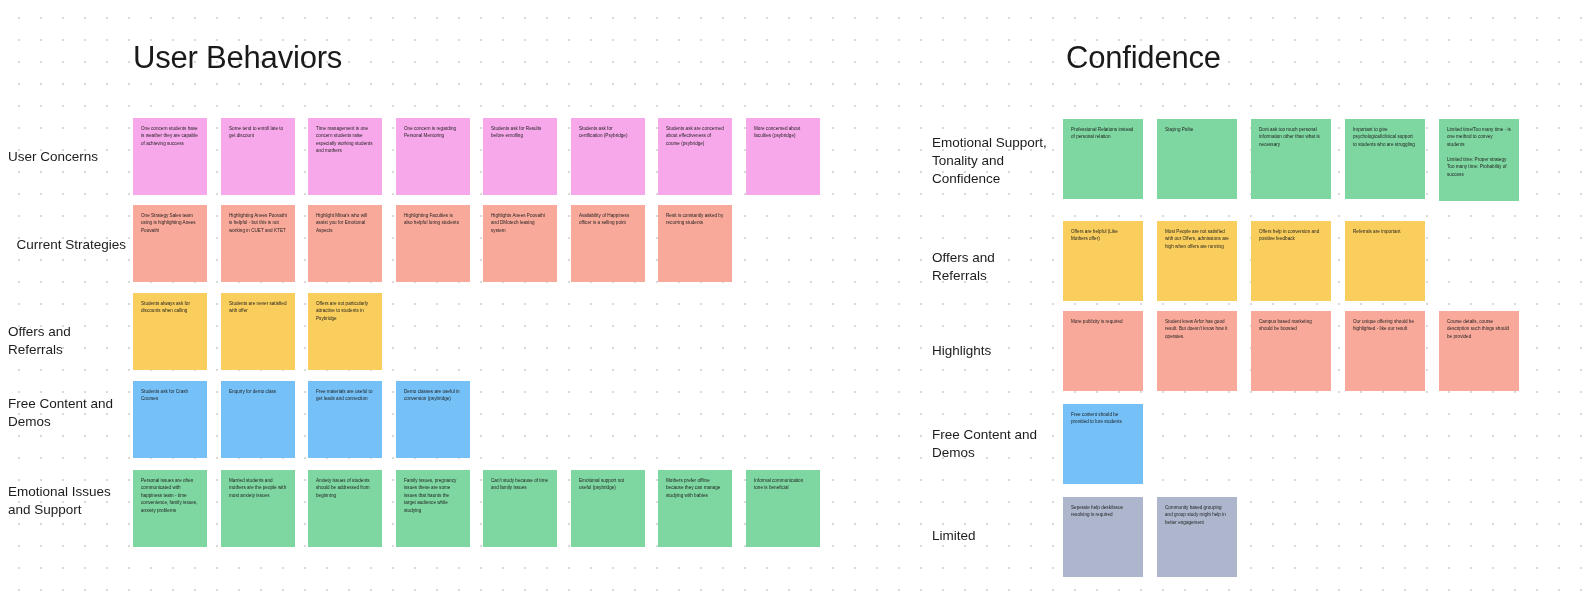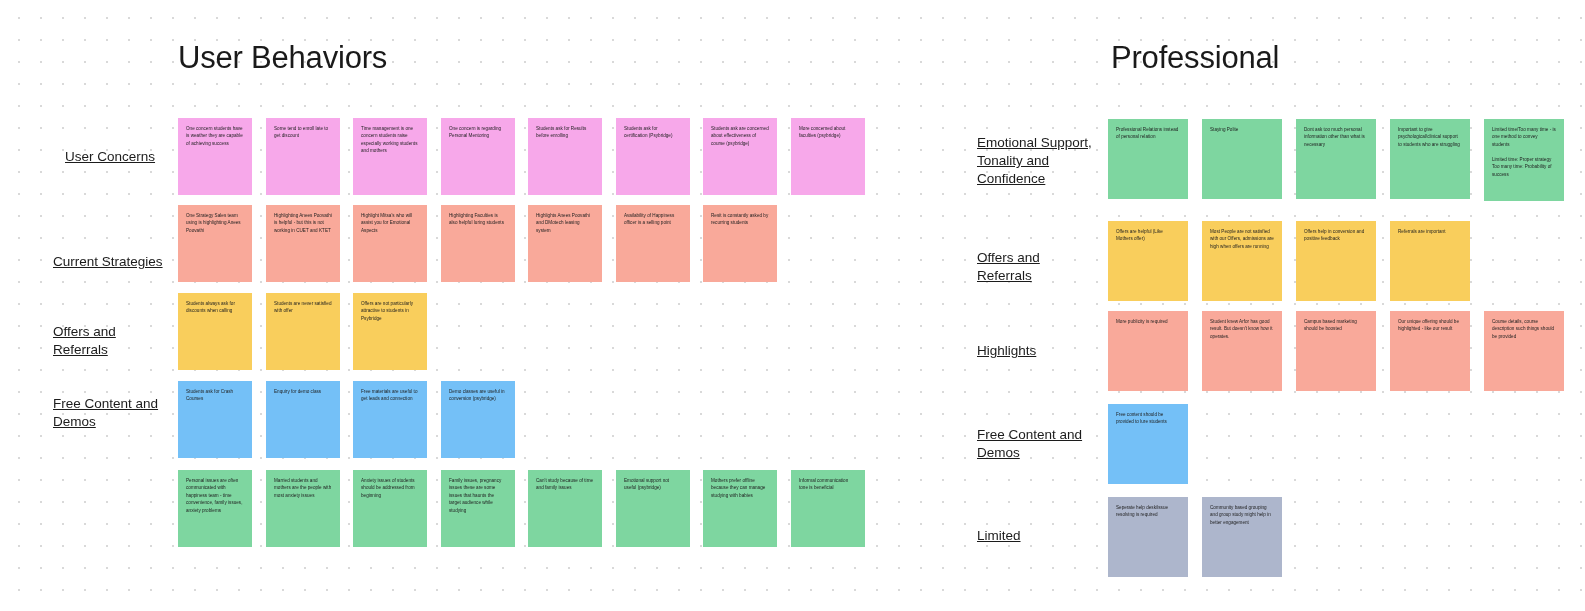--- a/index.html
+++ b/index.html
@@ -19,59 +19,57 @@
     position: absolute;
     inset: 0;
     background-color: #ffffff;
     background-image: radial-gradient(circle, #d9d9d9 0.9px, transparent 1px);
     background-size: 22px 22px;
     background-position: 8px 7px;
   }
   .board {
     position: absolute;
     inset: 0;
-    margin-left: 45px;
   }
   .section-title {
     position: absolute;
     font-size: 31px;
     font-weight: 400;
     color: #1a1a1a;
     letter-spacing: -0.2px;
     white-space: nowrap;
     line-height: 1.1;
   }
   .row-label {
     position: absolute;
     font-size: 13.5px;
     font-weight: 400;
     color: #1c1c1c;
     line-height: 1.35;
-    text-decoration: underline;
   }
   .note {
     position: absolute;
     box-sizing: border-box;
     padding: 7px 8px 6px 8px;
     font-size: 4.6px;
     line-height: 1.62;
     color: #1f1f1f;
     letter-spacing: 0.02px;
     overflow: hidden;
     word-wrap: break-word;
   }
   .note .txt { display: block; white-space: pre-line; }
 </style>
 </head>
 <body>
 
 <div id="canvas"></div>
 <div class="board" id="board">
     <div class="section-title" style="left: 133px; top: 41px;">User Behaviors</div>
-    <div class="row-label" style="left: 20px; top: 148px; width: 118px;">User Concerns</div>
+    <div class="row-label" style="left: 8px; top: 148px; width: 118px;">User Concerns</div>
     <div class="note" style="left: 133px; top: 118px; width: 74px; height: 77px; background: rgb(247, 168, 234);">
       <span class="txt">One concern students have is weather they are capable of achieving success</span>
     </div>
     <div class="note" style="left: 221px; top: 118px; width: 74px; height: 77px; background: rgb(247, 168, 234);">
       <span class="txt">Some tend to enroll late to get discount</span>
     </div>
     <div class="note" style="left: 308px; top: 118px; width: 74px; height: 77px; background: rgb(247, 168, 234);">
       <span class="txt">Time management is one concern students raise especially working students and mothers</span>
     </div>
     <div class="note" style="left: 396px; top: 118px; width: 74px; height: 77px; background: rgb(247, 168, 234);">
@@ -82,21 +80,21 @@
     </div>
     <div class="note" style="left: 571px; top: 118px; width: 74px; height: 77px; background: rgb(247, 168, 234);">
       <span class="txt">Students ask for certification (Psybridge)</span>
     </div>
     <div class="note" style="left: 658px; top: 118px; width: 74px; height: 77px; background: rgb(247, 168, 234);">
       <span class="txt">Students ask are concerned about effectiveness of course (psybridge)</span>
     </div>
     <div class="note" style="left: 746px; top: 118px; width: 74px; height: 77px; background: rgb(247, 168, 234);">
       <span class="txt">More concerned about faculties (psybridge)</span>
     </div>
-    <div class="row-label" style="left: 8px; top: 253px; width: 118px;">Current Strategies</div>
+    <div class="row-label" style="left: 8px; top: 236px; width: 118px; text-align: right;">Current Strategies</div>
     <div class="note" style="left: 133px; top: 205px; width: 74px; height: 77px; background: rgb(249, 169, 154);">
       <span class="txt">One Strategy Sales team using is highlighting Anees Poovathi</span>
     </div>
     <div class="note" style="left: 221px; top: 205px; width: 74px; height: 77px; background: rgb(249, 169, 154);">
       <span class="txt">Highlighting Anees Poovathi is helpful - but this is not working in CUET and KTET</span>
     </div>
     <div class="note" style="left: 308px; top: 205px; width: 74px; height: 77px; background: rgb(249, 169, 154);">
       <span class="txt">Highlight Mitsa's who will assist you for Emotional Aspects</span>
     </div>
     <div class="note" style="left: 396px; top: 205px; width: 74px; height: 77px; background: rgb(249, 169, 154);">
@@ -127,20 +125,21 @@
     </div>
     <div class="note" style="left: 221px; top: 381px; width: 74px; height: 77px; background: rgb(116, 192, 247);">
       <span class="txt">Enquiry for demo class</span>
     </div>
     <div class="note" style="left: 308px; top: 381px; width: 74px; height: 77px; background: rgb(116, 192, 247);">
       <span class="txt">Free materials are useful to get leads and connection</span>
     </div>
     <div class="note" style="left: 396px; top: 381px; width: 74px; height: 77px; background: rgb(116, 192, 247);">
       <span class="txt">Demo classes are useful in conversion (psybridge)</span>
     </div>
+    <div class="row-label" style="left: 8px; top: 483px; width: 118px;">Emotional Issues and Support</div>
     <div class="note" style="left: 133px; top: 470px; width: 74px; height: 77px; background: rgb(126, 214, 160);">
       <span class="txt">Personal issues are often communicated with happiness team - time convenience, family issues, anxiety problems</span>
     </div>
     <div class="note" style="left: 221px; top: 470px; width: 74px; height: 77px; background: rgb(126, 214, 160);">
       <span class="txt">Married students and mothers are the people with most anxiety issues</span>
     </div>
     <div class="note" style="left: 308px; top: 470px; width: 74px; height: 77px; background: rgb(126, 214, 160);">
       <span class="txt">Anxiety issues of students should be addressed from beginning</span>
     </div>
     <div class="note" style="left: 396px; top: 470px; width: 74px; height: 77px; background: rgb(126, 214, 160);">
@@ -151,21 +150,21 @@
     </div>
     <div class="note" style="left: 571px; top: 470px; width: 74px; height: 77px; background: rgb(126, 214, 160);">
       <span class="txt">Emotional support not useful (psybridge)</span>
     </div>
     <div class="note" style="left: 658px; top: 470px; width: 74px; height: 77px; background: rgb(126, 214, 160);">
       <span class="txt">Mothers prefer offline because they can manage studying with babies</span>
     </div>
     <div class="note" style="left: 746px; top: 470px; width: 74px; height: 77px; background: rgb(126, 214, 160);">
       <span class="txt">Informal communication tone is beneficial</span>
     </div>
-    <div class="section-title" style="left: 1066px; top: 41px;">Professional</div>
+    <div class="section-title" style="left: 1066px; top: 41px;">Confidence</div>
     <div class="row-label" style="left: 932px; top: 134px; width: 120px;">Emotional Support, Tonality and Confidence</div>
     <div class="note" style="left: 1063px; top: 119px; width: 80px; height: 80px; background: rgb(126, 214, 160);">
       <span class="txt">Professional Relations instead of personal relation</span>
     </div>
     <div class="note" style="left: 1157px; top: 119px; width: 80px; height: 80px; background: rgb(126, 214, 160);">
       <span class="txt">Staying Polite</span>
     </div>
     <div class="note" style="left: 1251px; top: 119px; width: 80px; height: 80px; background: rgb(126, 214, 160);">
       <span class="txt">Dont ask too much personal information other than what is necessary</span>
     </div>

